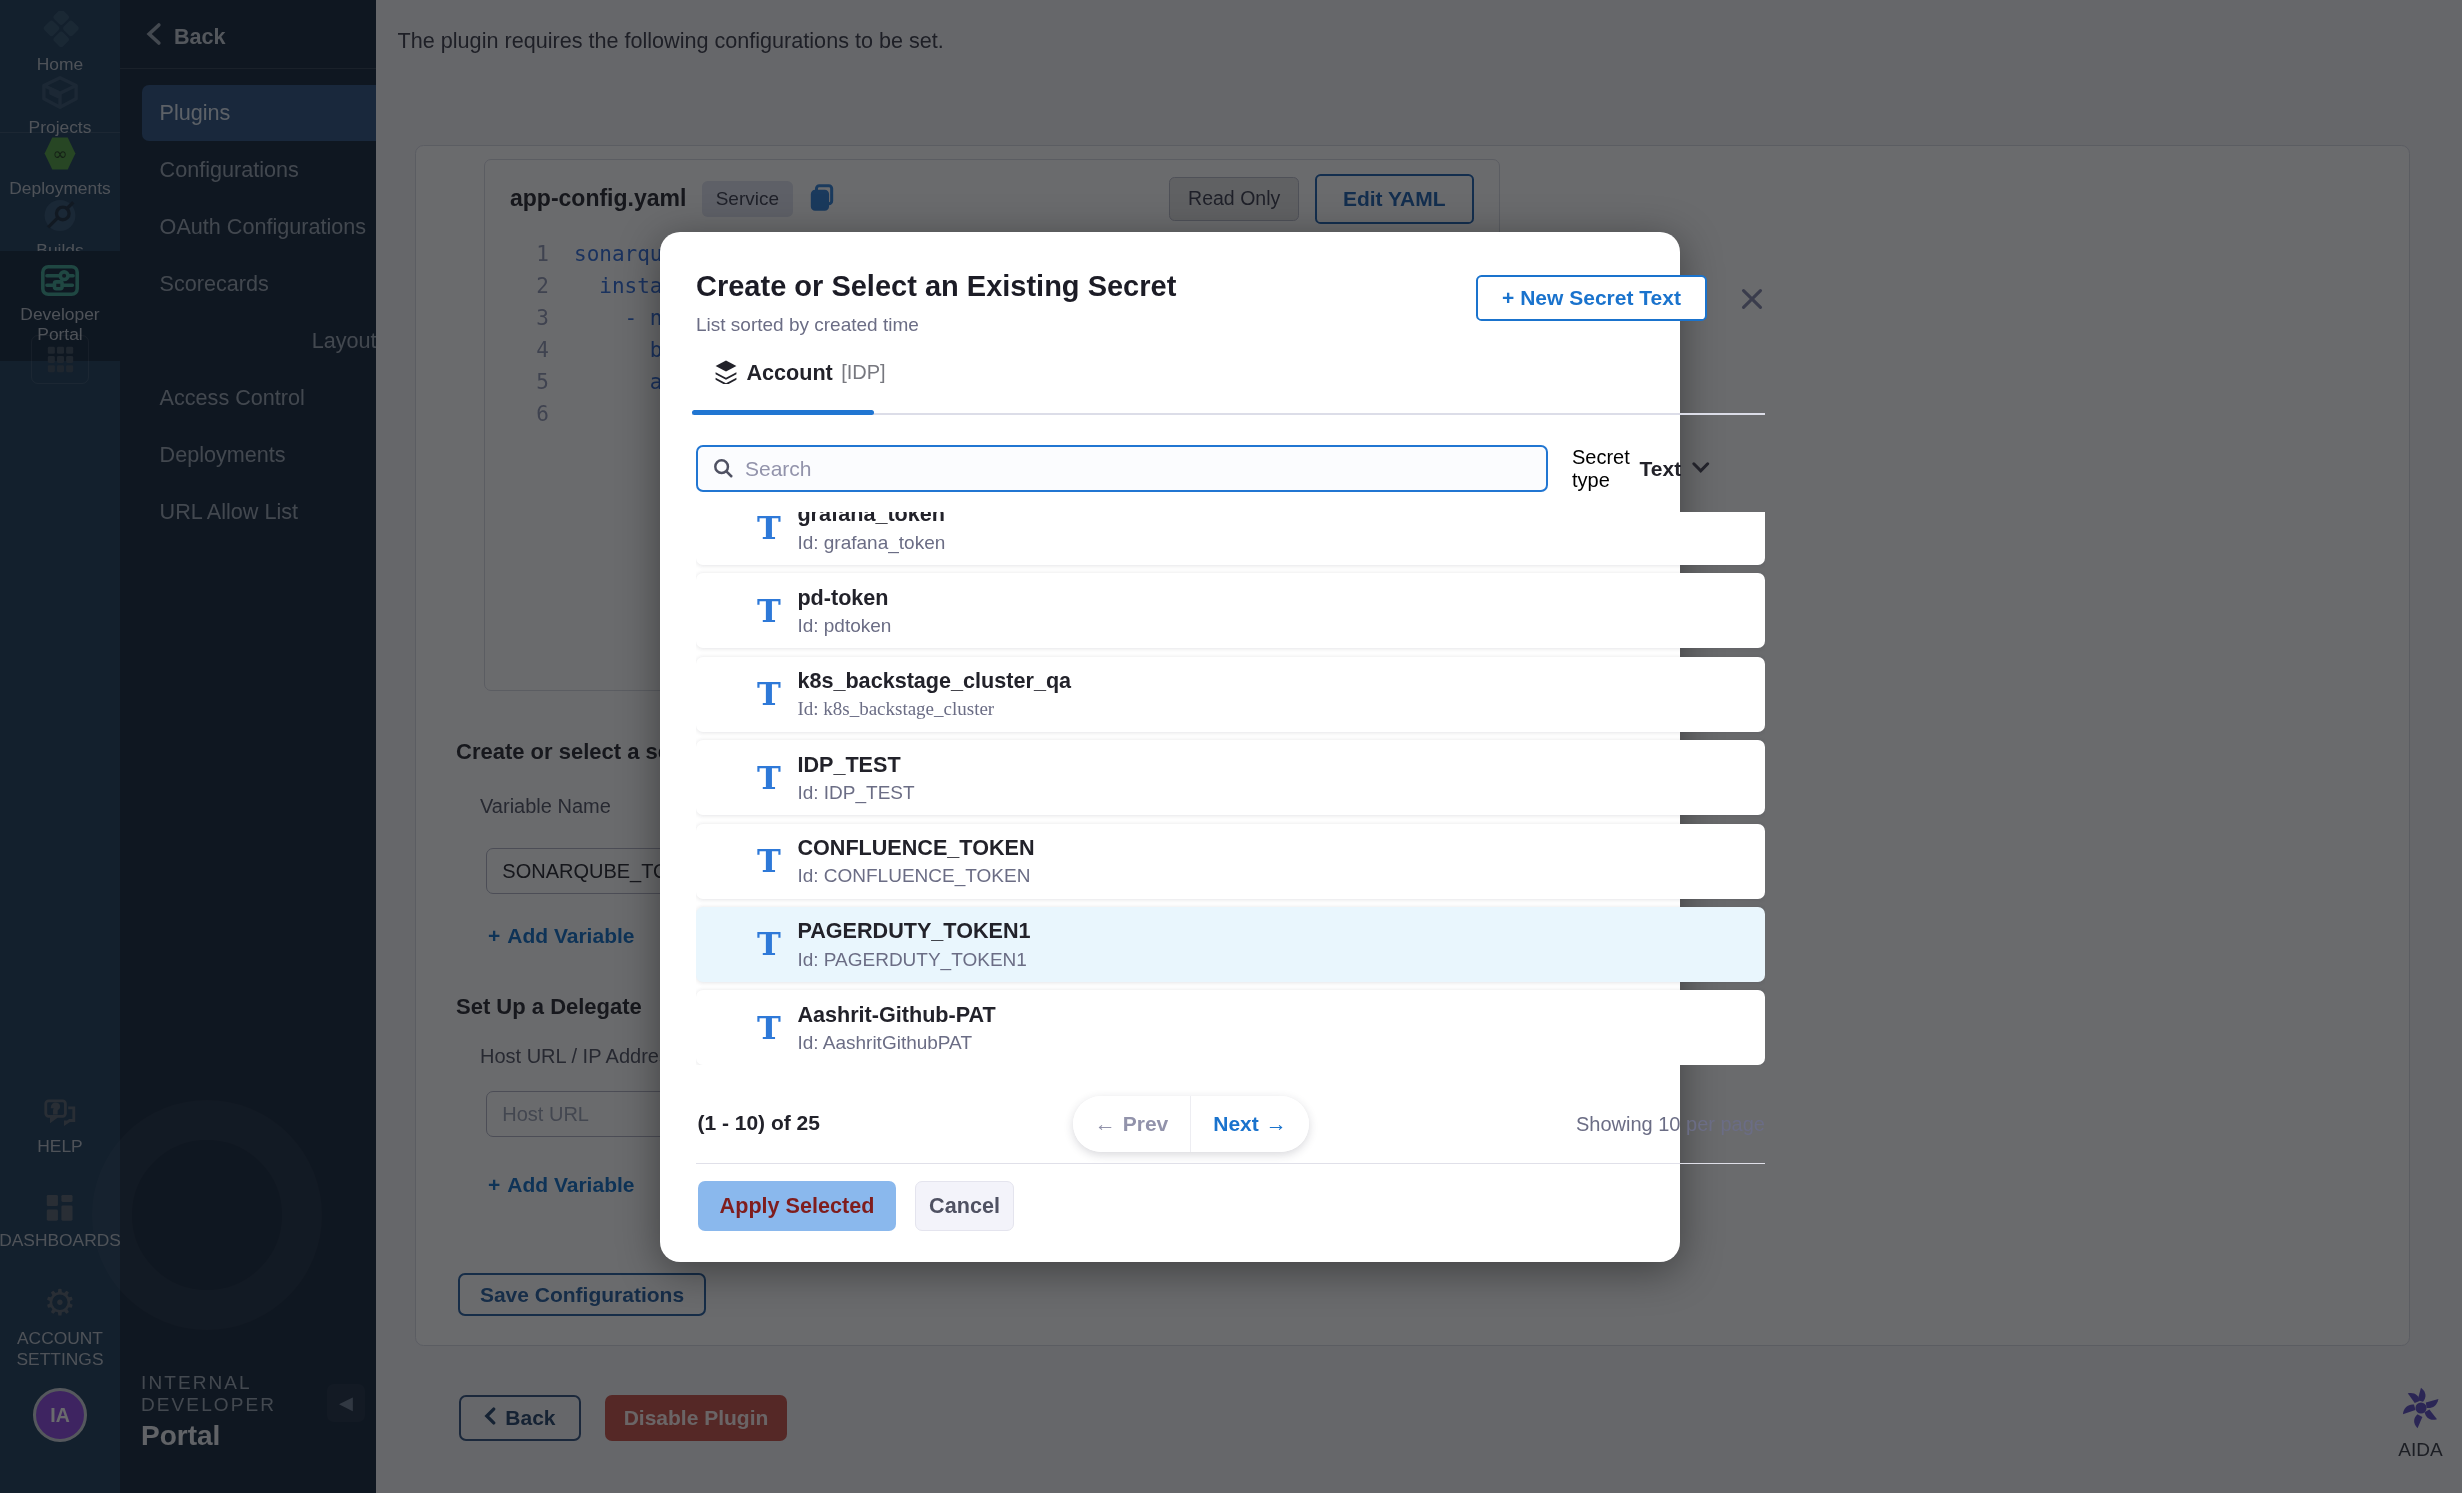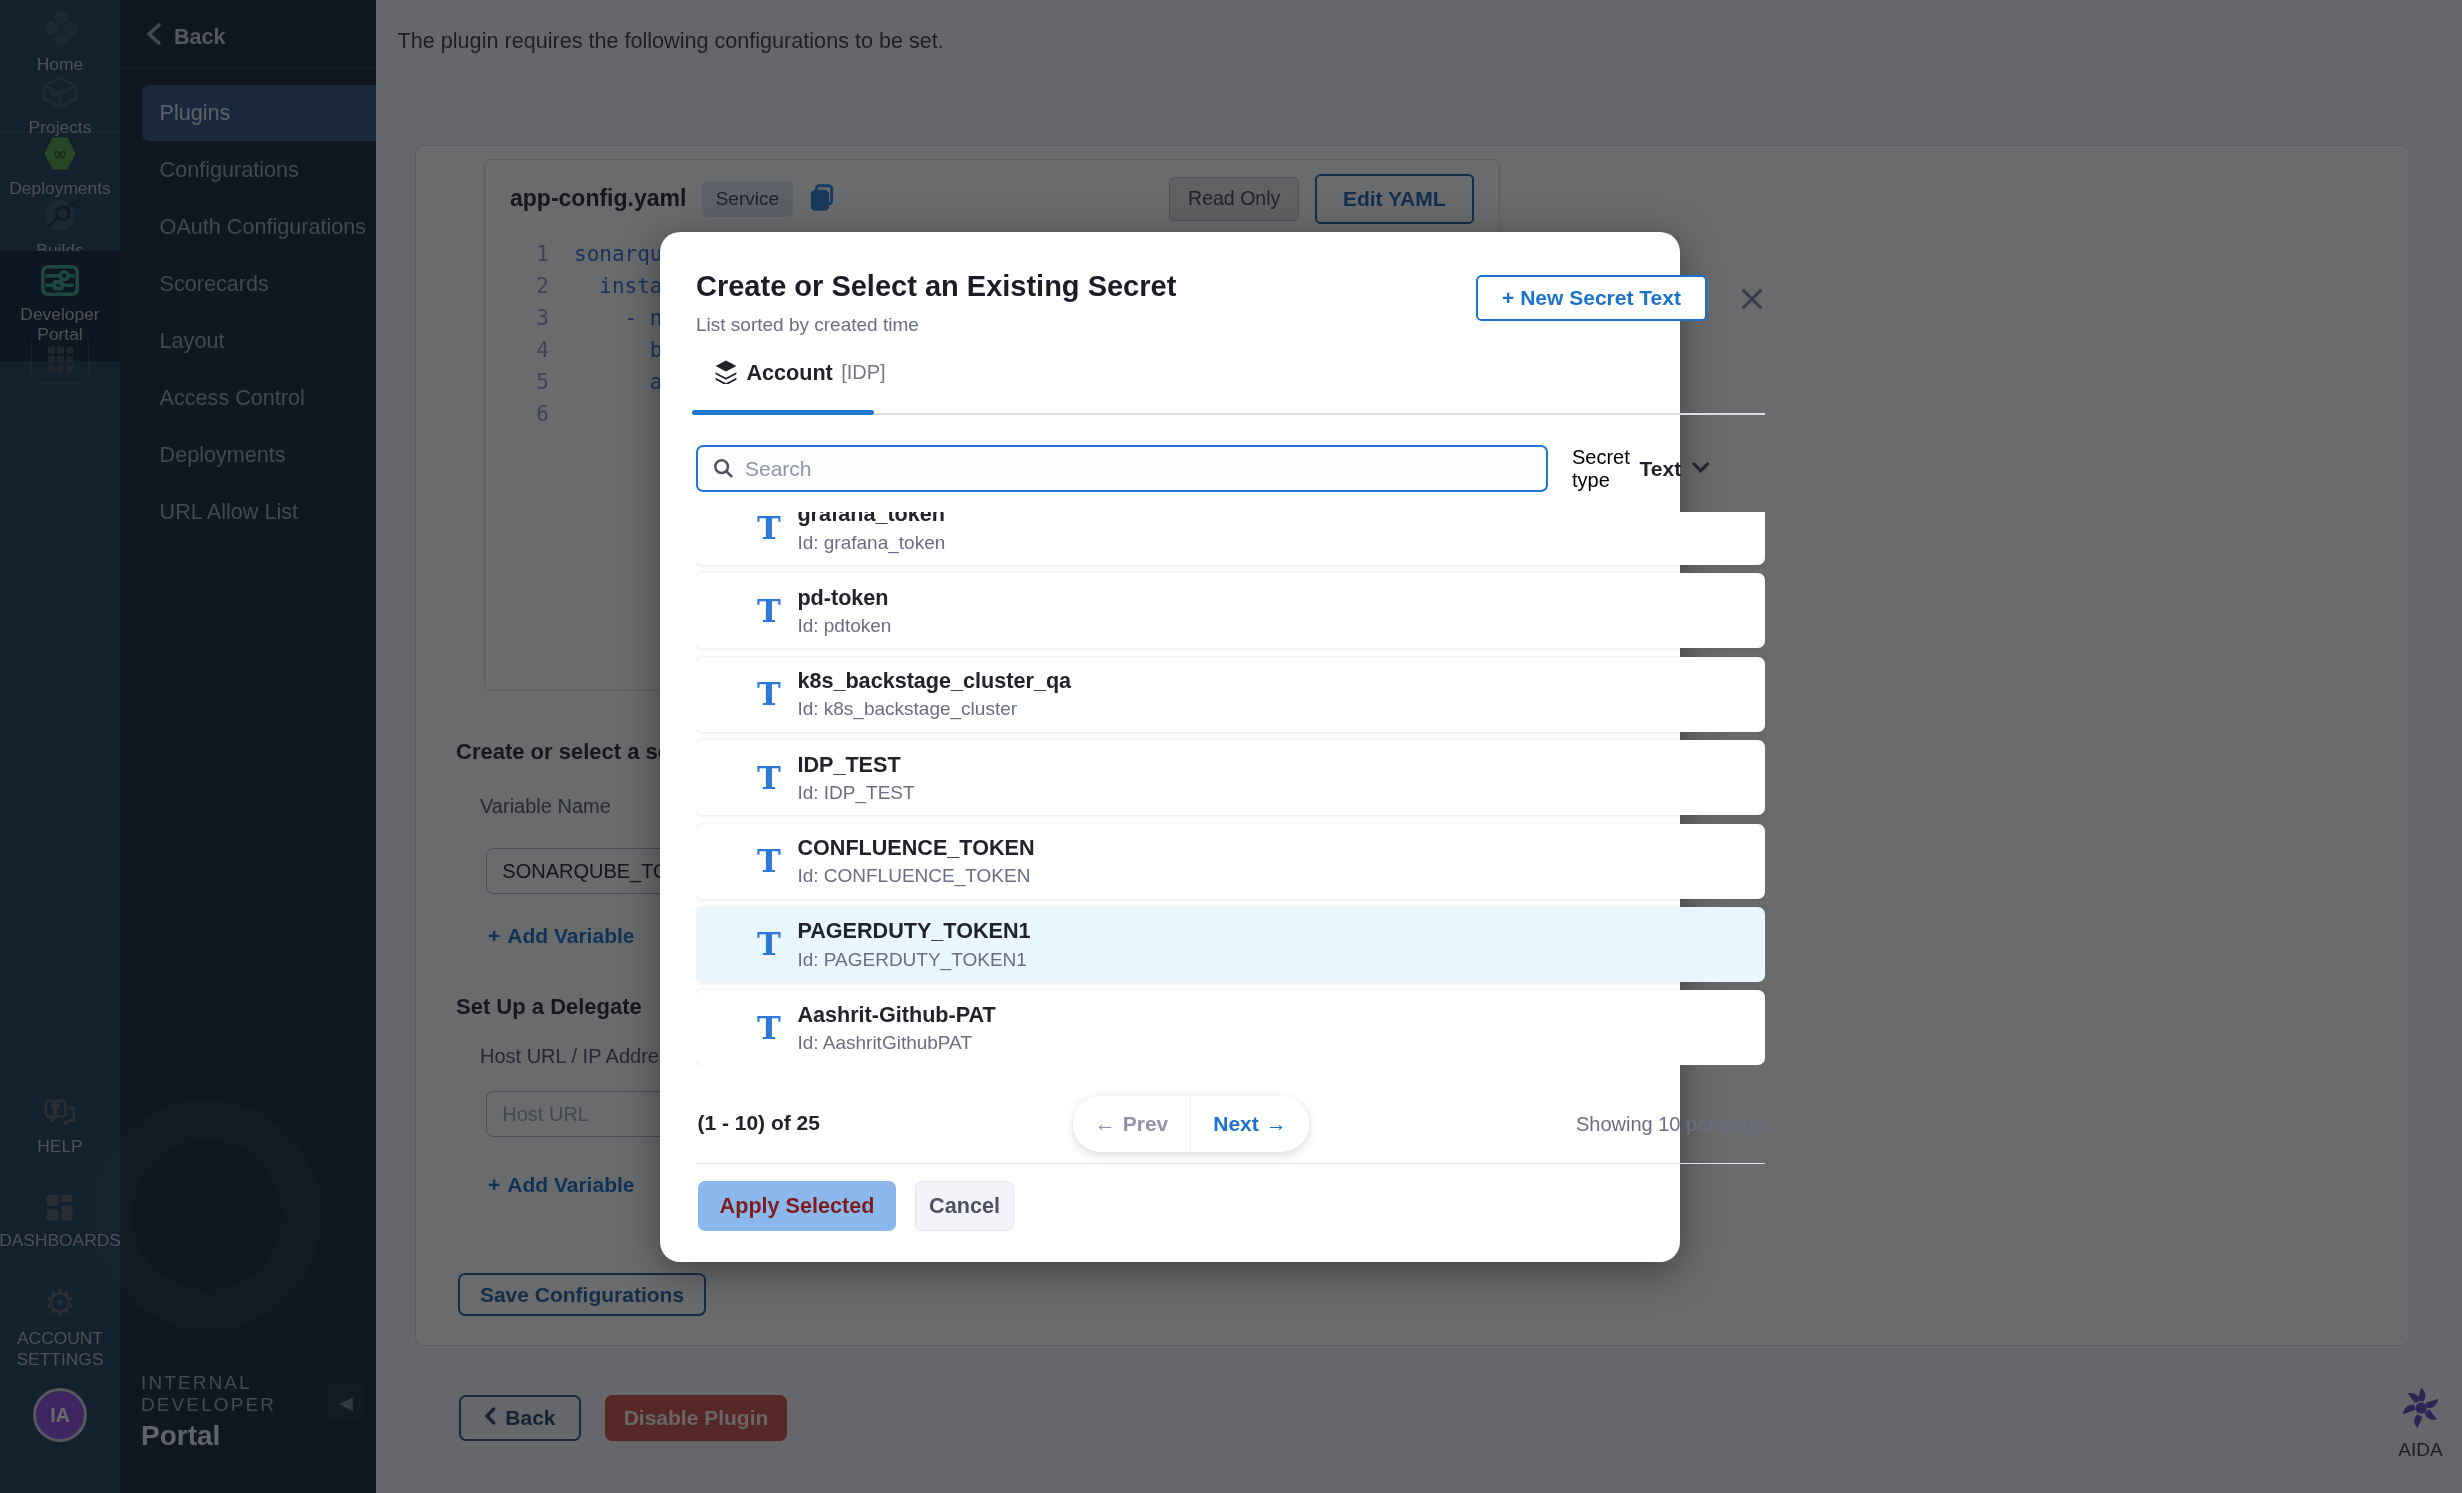--- a/index.html
+++ b/index.html
@@ -221,21 +221,21 @@
     </div>
   <div class="sn-item" style="top:142px;">
       <span>Configurations</span>
     </div>
   <div class="sn-item" style="top:199px;">
       <span>OAuth Configurations</span>
     </div>
   <div class="sn-item" style="top:256px;">
       <span>Scorecards</span>
     </div>
-  <div class="sn-item" style="top:313px;">
+  <div class="sn-item" style="top:313px;justify-content:flex-end;">
       <span>Layout</span>
     </div>
   <div class="sn-item" style="top:370px;">
       <span>Access Control</span>
     </div>
   <div class="sn-item" style="top:427px;">
       <span>Deployments</span>
     </div>
   <div class="sn-item" style="top:484px;">
       <span>URL Allow List</span>
@@ -404,21 +404,21 @@
       <span class="t-icon">T</span>
       <span class="r-text">
           <span class="r-name" style="display:block;">pd-token</span>
           <span class="r-id" style="display:block;">Id: pdtoken</span>
         </span>
     </div>
     <div class="m-row">
       <span class="t-icon">T</span>
       <span class="r-text">
           <span class="r-name" style="display:block;">k8s_backstage_cluster_qa</span>
-          <span class="r-id" style="display:block;">Id: k8s_backstage_cluster</span>
+          <span class="r-id" style="display:block;font-family:Liberation Serif, serif;">Id: k8s_backstage_cluster</span>
         </span>
     </div>
     <div class="m-row">
       <span class="t-icon">T</span>
       <span class="r-text">
           <span class="r-name" style="display:block;">IDP_TEST</span>
           <span class="r-id" style="display:block;">Id: IDP_TEST</span>
         </span>
     </div>
     <div class="m-row">

